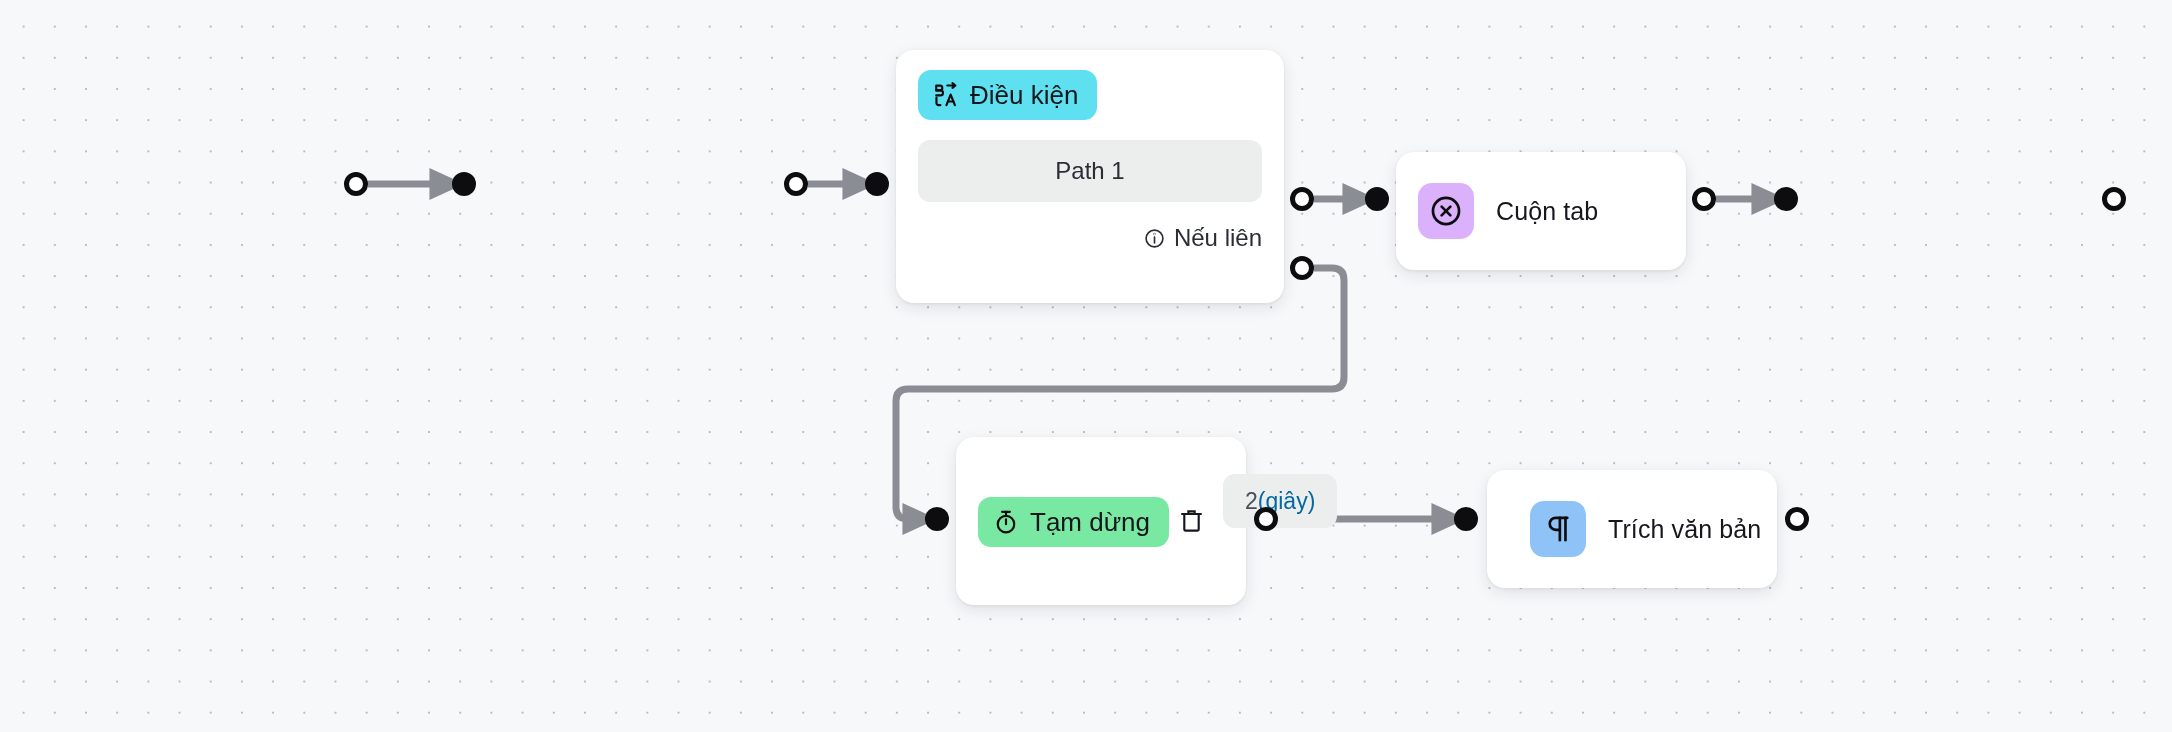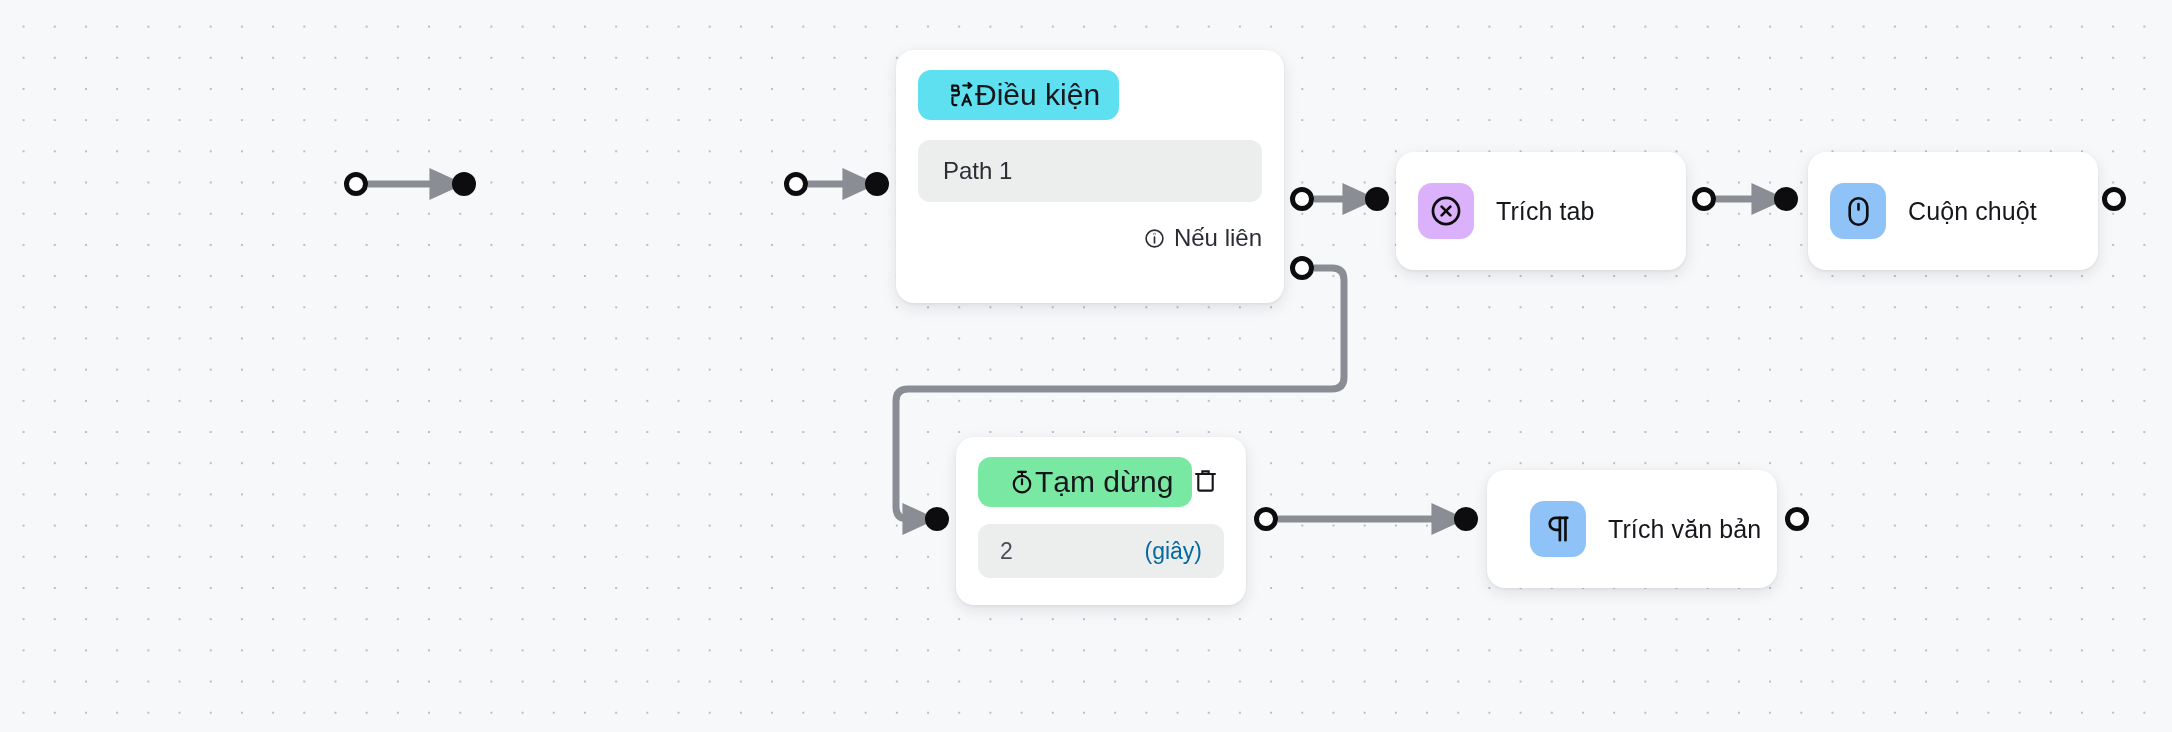--- a/index.html
+++ b/index.html
@@ -71,39 +71,39 @@
 
   
   .cond-node {
     padding: 20px 22px 18px 22px;
     display: flex;
     flex-direction: column;
   }
   .chip {
     display: inline-flex;
     align-items: center;
-    gap: 0;
+    gap: 11px;
     height: 50px;
-    padding: 0 19px 0 31px;
+    padding: 0 19px 0 15px;
     border-radius: 13px;
-    font-size: 30px;
+    font-size: 26px;
     color: #15171c;
     width: max-content;
     white-space: nowrap;
   }
   .chip svg { display: block; flex: 0 0 auto; }
 
   .field {
     margin-top: 20px;
     background: #eceded;
     border-radius: 12px;
     height: 62px;
     display: flex;
     align-items: center;
-    justify-content: flex-start;
+    justify-content: center;
     padding: 0 25px;
     font-size: 24px;
     color: #2a2d34;
   }
 
   .else-row {
     margin-top: 22px;
     display: flex;
     align-items: center;
     justify-content: flex-end;
@@ -111,21 +111,20 @@
     font-size: 24px;
     color: #2a2d34;
     white-space: nowrap;
   }
   .else-row svg { display: block; flex: 0 0 auto; }
 
   
   .pause-node {
     padding: 20px 22px 18px 22px;
     display: flex;
-    flex-direction: column;
   }
   .pause-head {
     display: flex;
     align-items: center;
     justify-content: space-between;
   }
   .trash-btn {
     width: 44px;
     height: 44px;
     display: flex;
@@ -223,32 +222,23 @@
   </div>
 
   <div class="node simple-node" style="left:1396px; top:152px; width:290px; height:118px;">
     <div class="node-icon" style="background:#dcb1fb;">
       <svg width="34" height="34" viewBox="0 0 24 24" fill="none" stroke="#0d0d0f" stroke-width="1.9" stroke-linecap="round">
         <circle cx="12" cy="12" r="9.2"></circle>
         <line x1="8.9" y1="8.9" x2="15.1" y2="15.1"></line>
         <line x1="15.1" y1="8.9" x2="8.9" y2="15.1"></line>
       </svg>
     </div>
-    <div class="node-label">Trích tab</div>
-  </div>
-
-  <div class="node simple-node" style="left:1808px; top:152px; width:290px; height:118px;">
-    <div class="node-icon" style="background:#8fc2f7;">
-      <svg width="33" height="33" viewBox="0 0 24 24" fill="none" stroke="#0d0d0f" stroke-width="1.9" stroke-linecap="round">
-        <rect x="5.6" y="2.4" width="12.8" height="19.2" rx="6.4"></rect>
-        <line x1="12" y1="6.6" x2="12" y2="10.6"></line>
-      </svg>
-    </div>
-    <div class="node-label">Cuộn chuột</div>
-  </div>
+    <div class="node-label">Cuộn tab</div>
+  </div>
+
 
   <div class="node pause-node" style="left:956px; top:437px; width:290px; height:168px;">
     <div class="pause-head">
       <div class="chip" style="background:#79e8a2;">
         <span>
           <svg width="26" height="26" viewBox="0 0 24 24" fill="none" stroke="#0d0d0f" stroke-width="2" stroke-linecap="round">
             <circle cx="12" cy="14" r="7.6"></circle>
             <line x1="12" y1="14" x2="12" y2="9.6"></line>
             <line x1="8.4" y1="2.6" x2="15.6" y2="2.6"></line>
             <line x1="12" y1="2.6" x2="12" y2="6.4"></line>

